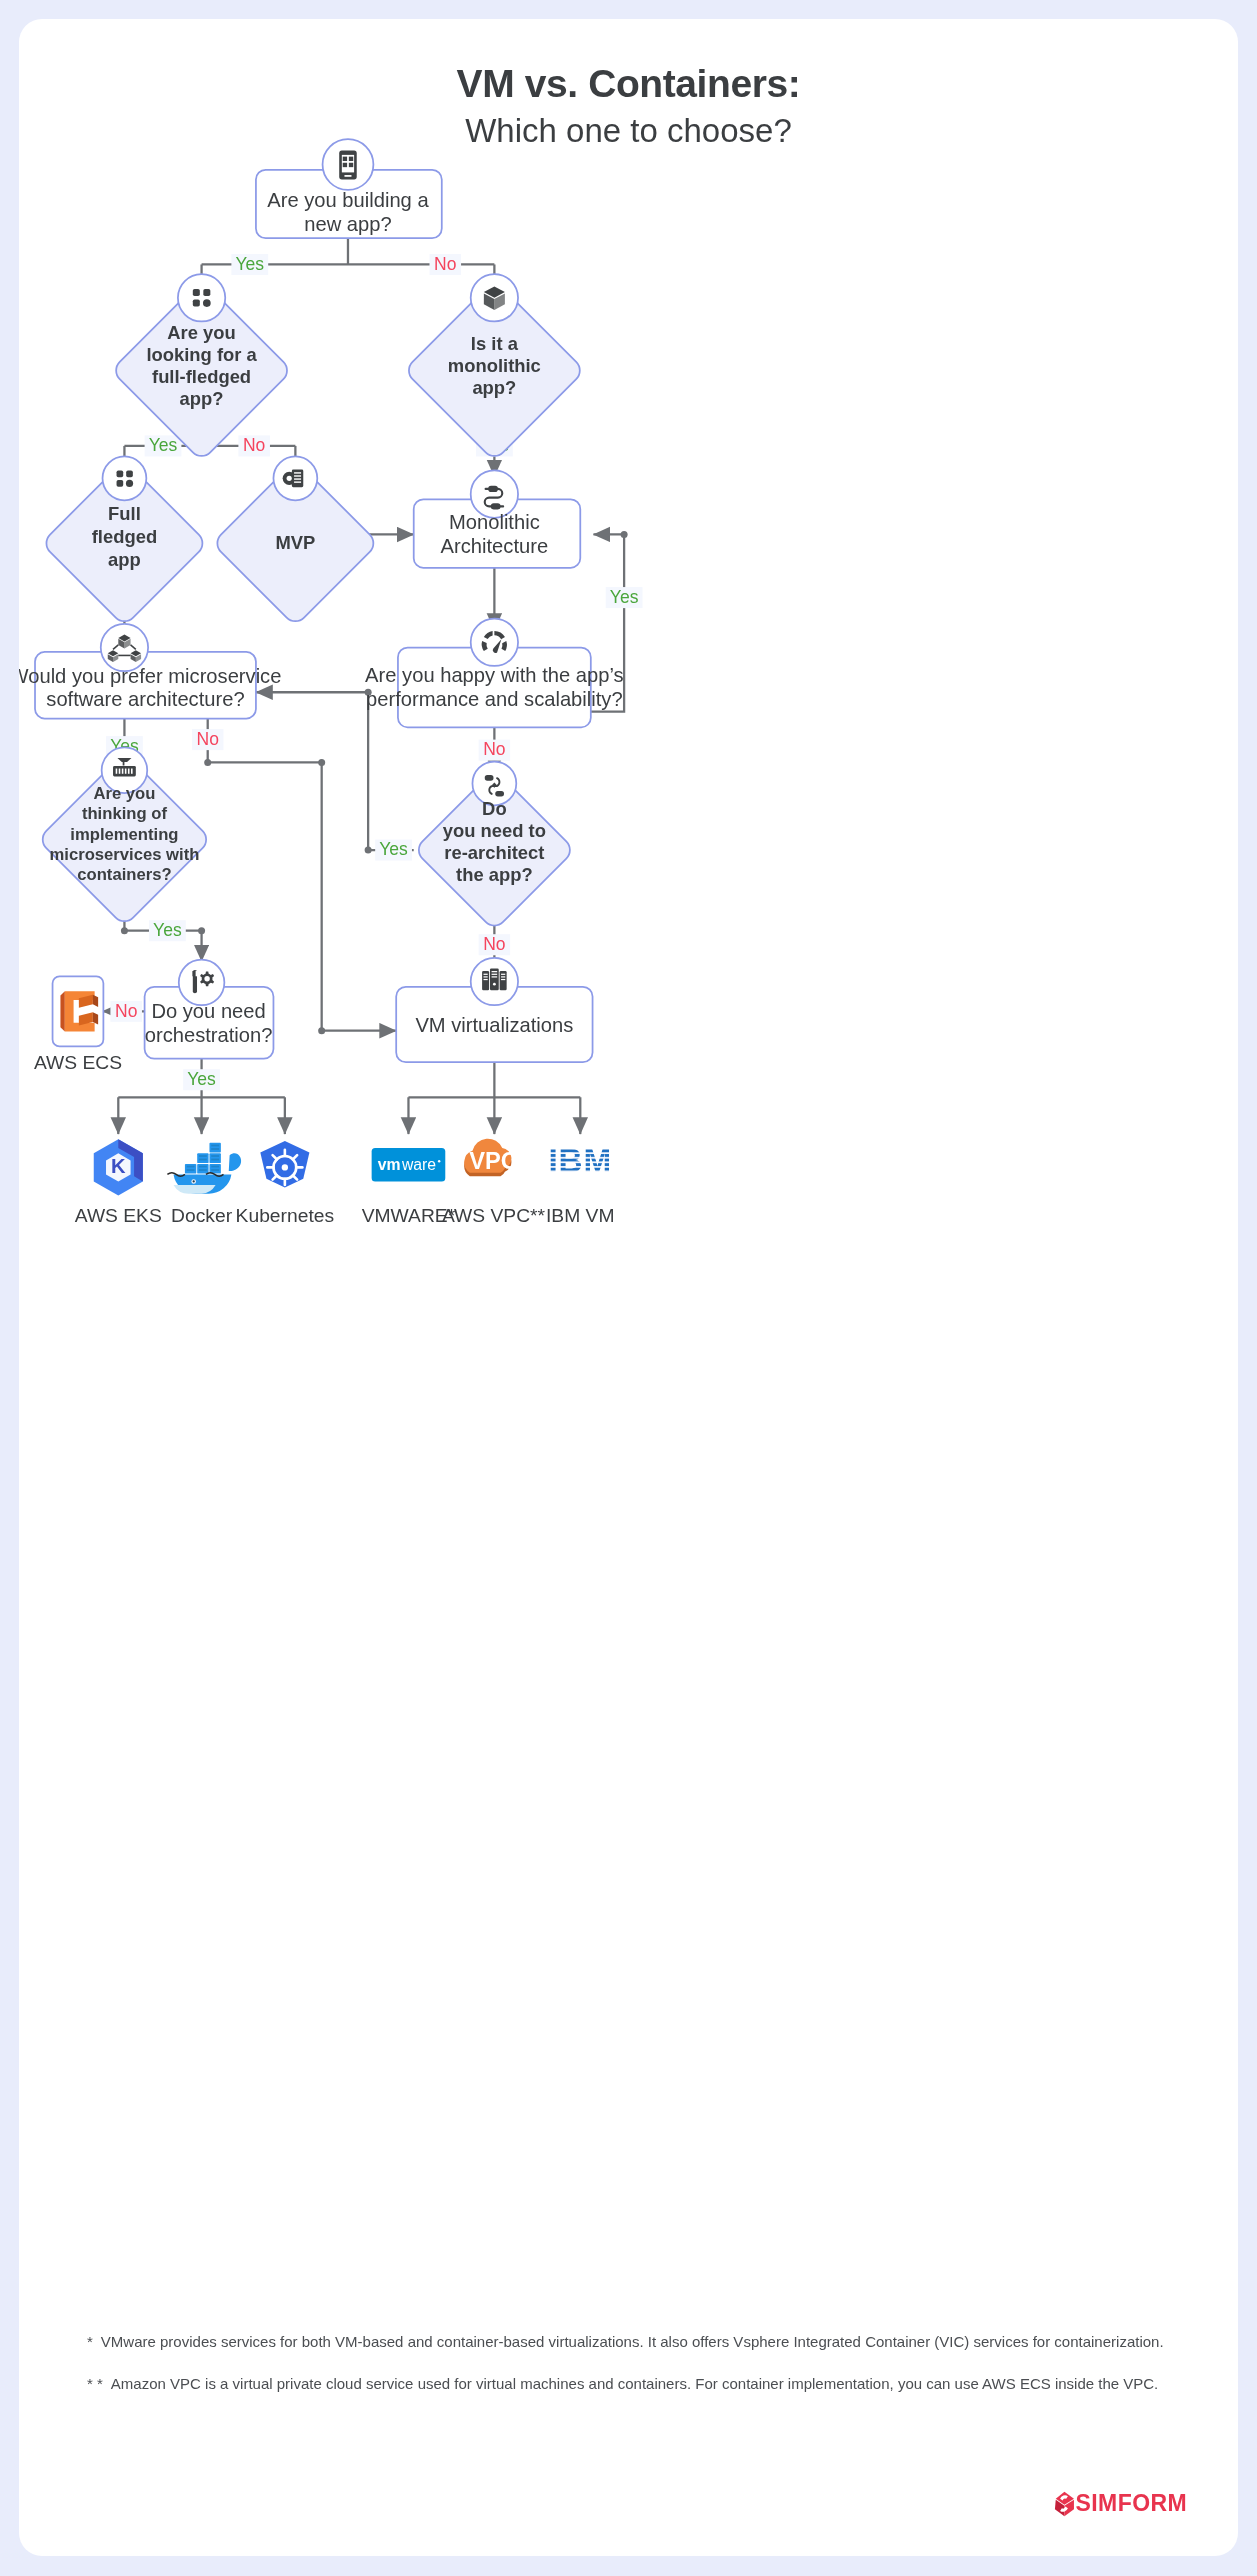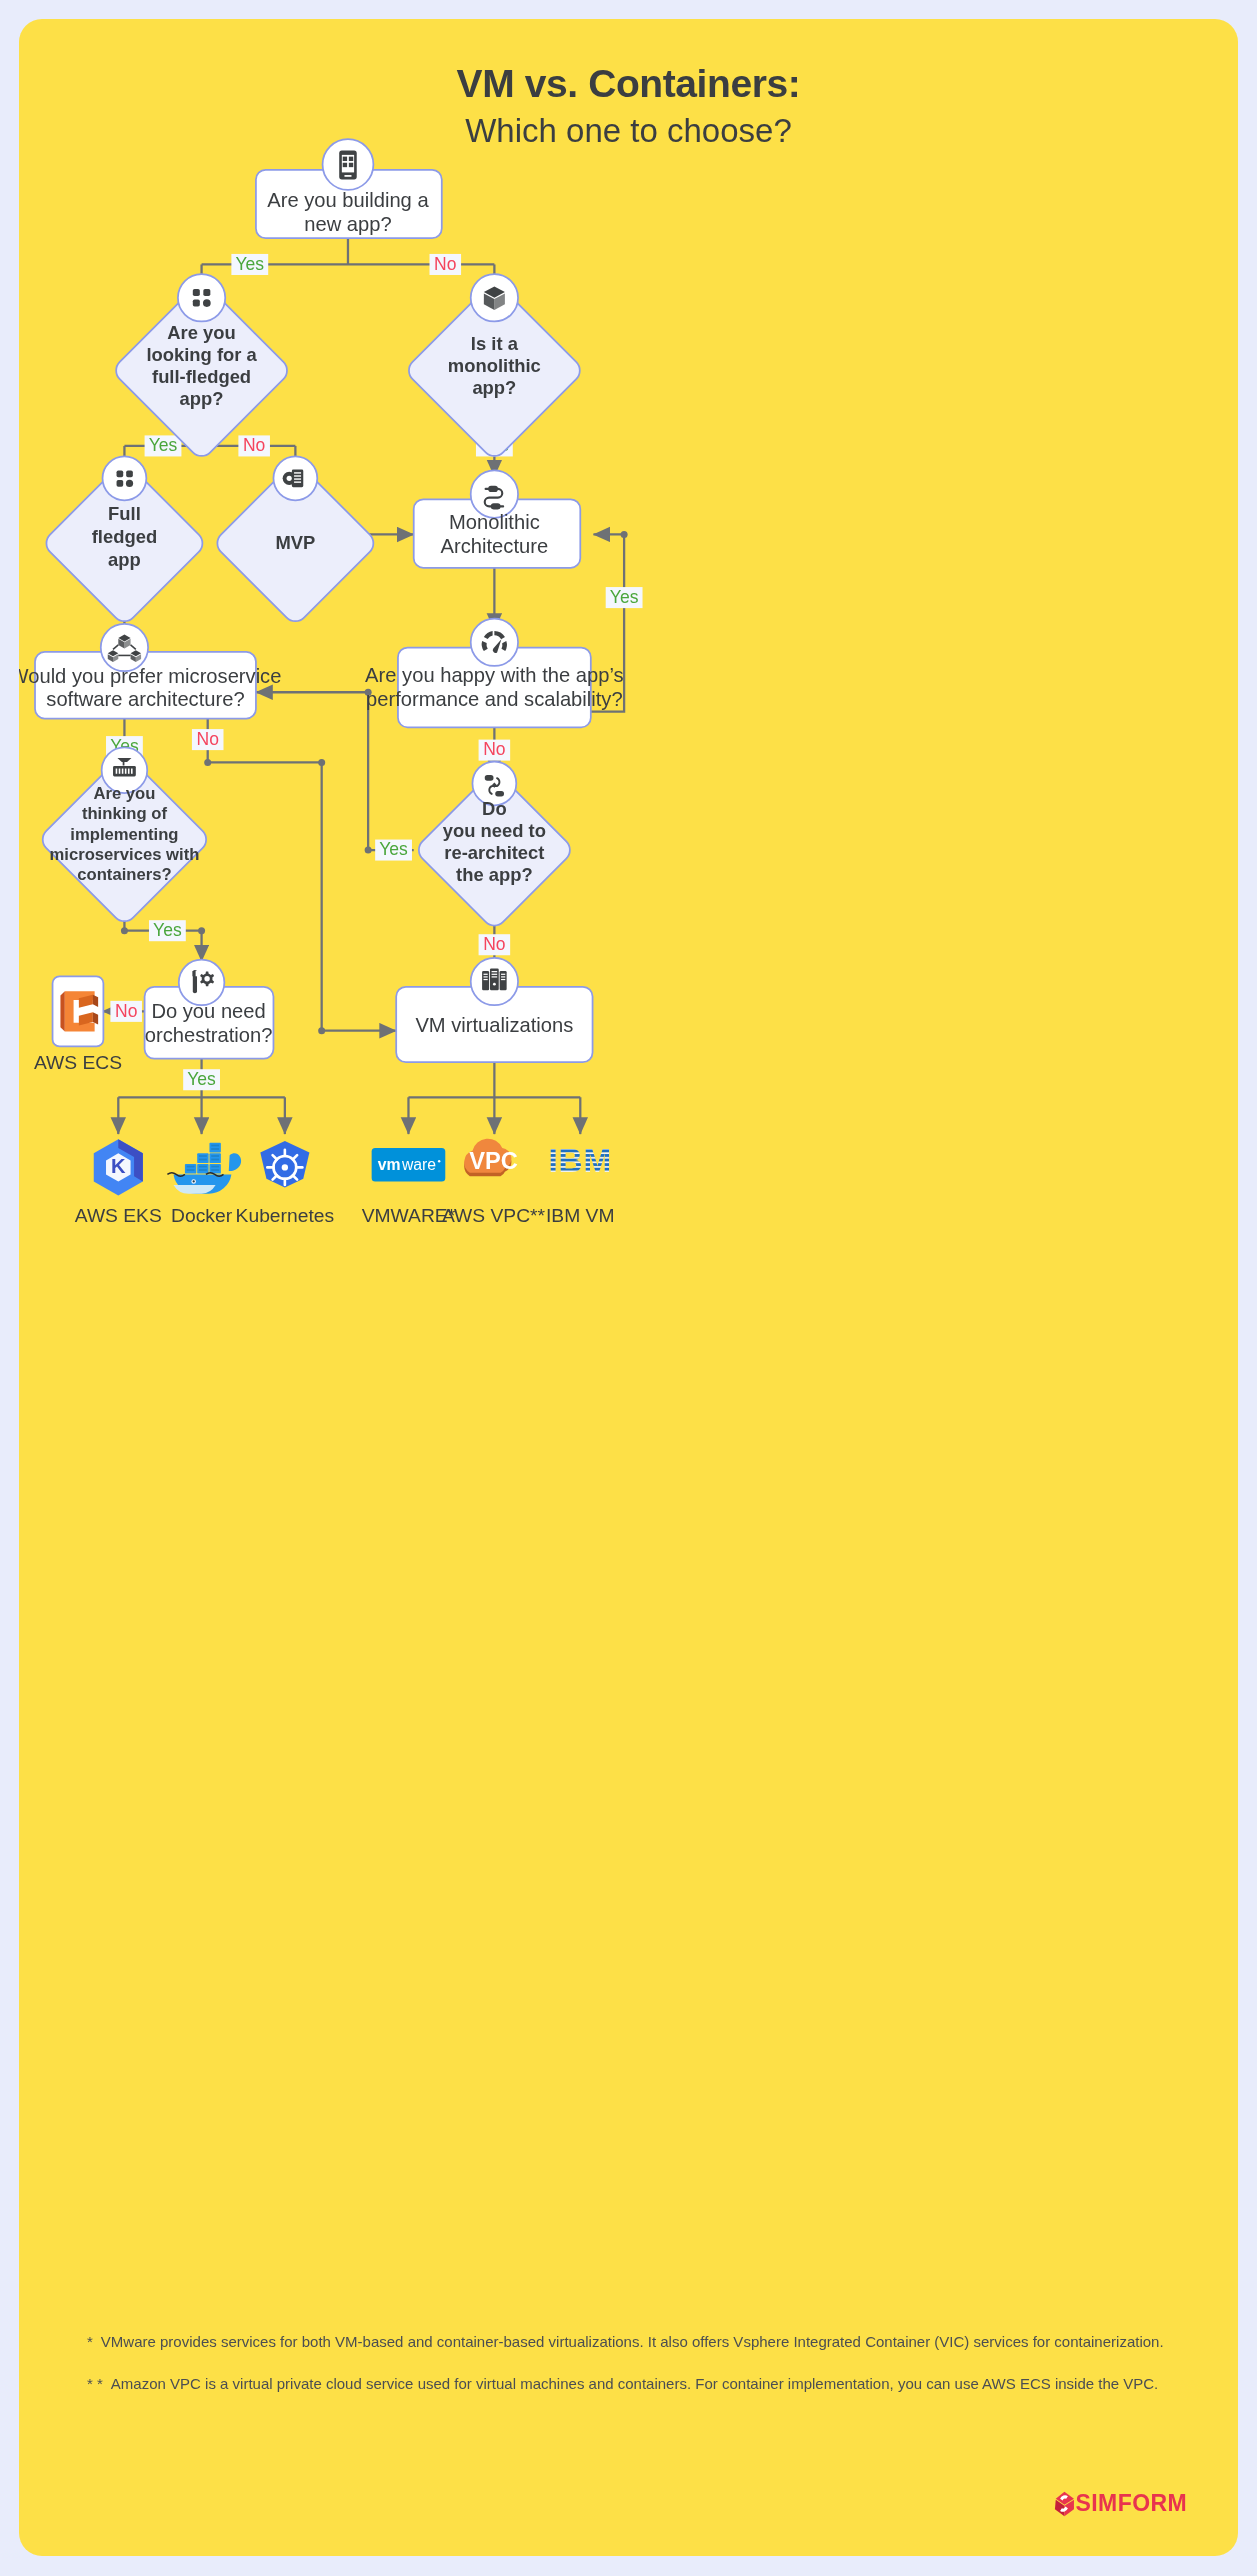--- a/index.html
+++ b/index.html
@@ -11,21 +11,21 @@
   }
   #page {
     position: relative;
     width: 1257px; height: 2576px;
     background: #e8ecfb;
   }
   #card {
     position: absolute;
     left: 19px; top: 19px;
     width: 1219px; height: 2537px;
-    background: #fde047;
+    background: #ffffff;
     border-radius: 23px;
     text-decoration: underline;
   }
   #title-wrap {
     position: absolute; left: 0; top: 42px; width: 1219px;
     text-align: center;
   }
   #title-main {
     font-size: 39px; font-weight: bold; color: #3b3e41;
     letter-spacing: -0.4px; line-height: 1.18;

